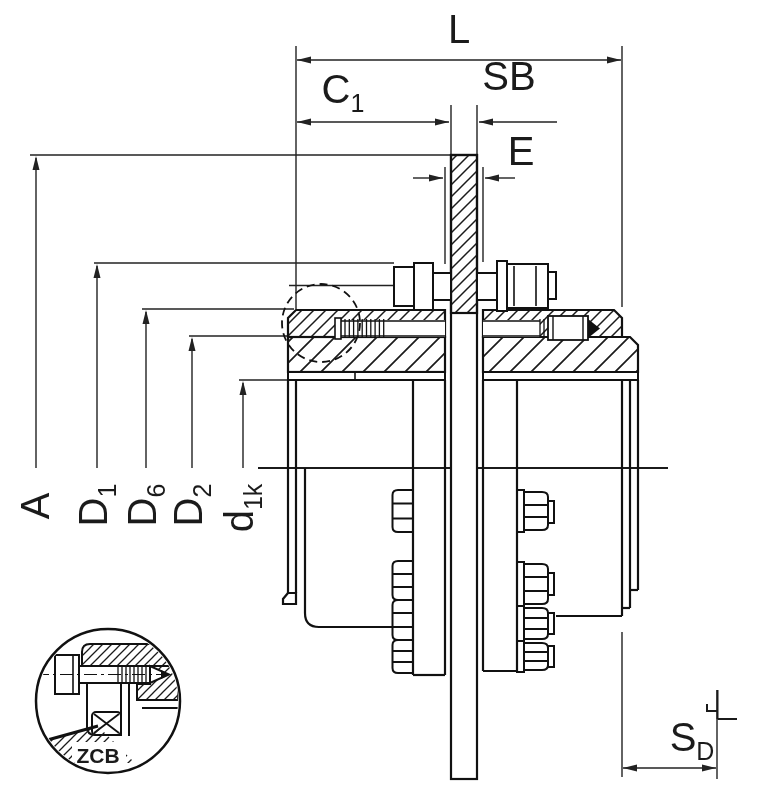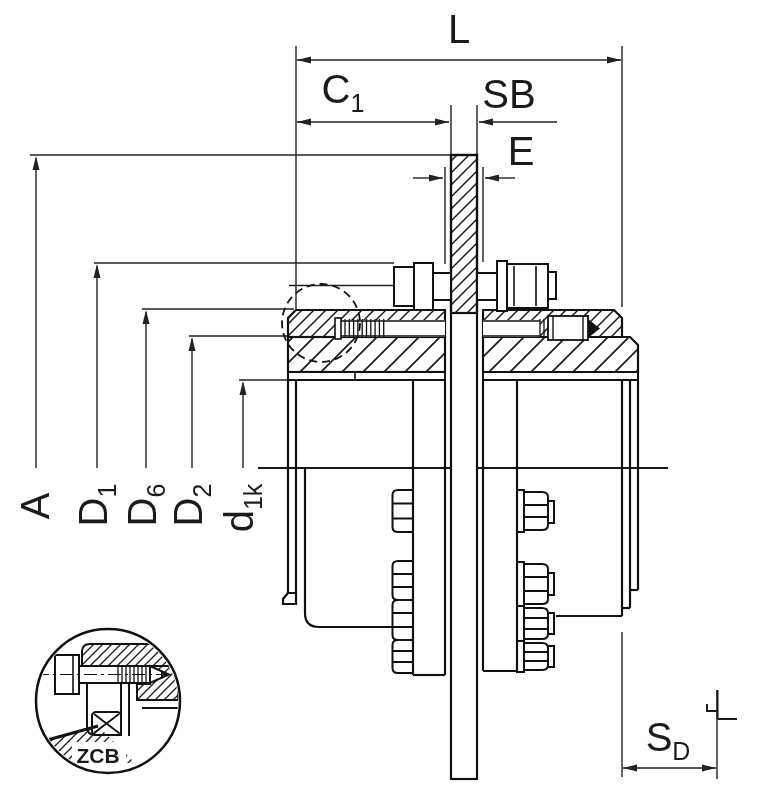--- a/index.html
+++ b/index.html
@@ -244,23 +244,23 @@
       </g>
       <polygon points="150,666 150,683 169,674.5" fill="#fff" stroke="#111" stroke-width="2"></polygon>
       <polygon points="161,670 169,674.5 161,679" fill="#111"></polygon>
       <line x1="36" y1="674.5" x2="176" y2="674.5" stroke="#111" stroke-width="1.2" stroke-dasharray="13 4 3 4"></line>
     </g>
   </g>
 </svg>
 
 <div class="lbl" style="left:459px;top:29px"><span>L</span></div>
 <div class="lbl" style="left:343px;top:92px"><span>C</span><sub>1</sub></div>
-<div class="lbl" style="left:509px;top:94px"><span>SB</span></div>
+<div class="lbl" style="left:509px;top:76px"><span>SB</span></div>
 <div class="lbl" style="left:521px;top:151px"><span>E</span></div>
 <div class="lbl rot" style="left:35px;top:506px"><span>A</span></div>
 <div class="lbl rot" style="left:96px;top:505px"><span>D</span><sub>1</sub></div>
 <div class="lbl rot" style="left:145px;top:505px"><span>D</span><sub>6</sub></div>
 <div class="lbl rot" style="left:191px;top:505px"><span>D</span><sub>2</sub></div>
 <div class="lbl rot" style="left:242px;top:508px"><span>d</span><sub>1k</sub></div>
-<div class="lbl" style="left:668px;top:740px"><span>S</span><sub>D</sub></div>
+<div class="lbl" style="left:692px;top:740px"><span>S</span><sub>D</sub></div>
 <div class="lbl zcb" style="left:98px;top:755px"><span>ZCB</span></div>
 
 </div>
 
 </body></html>

